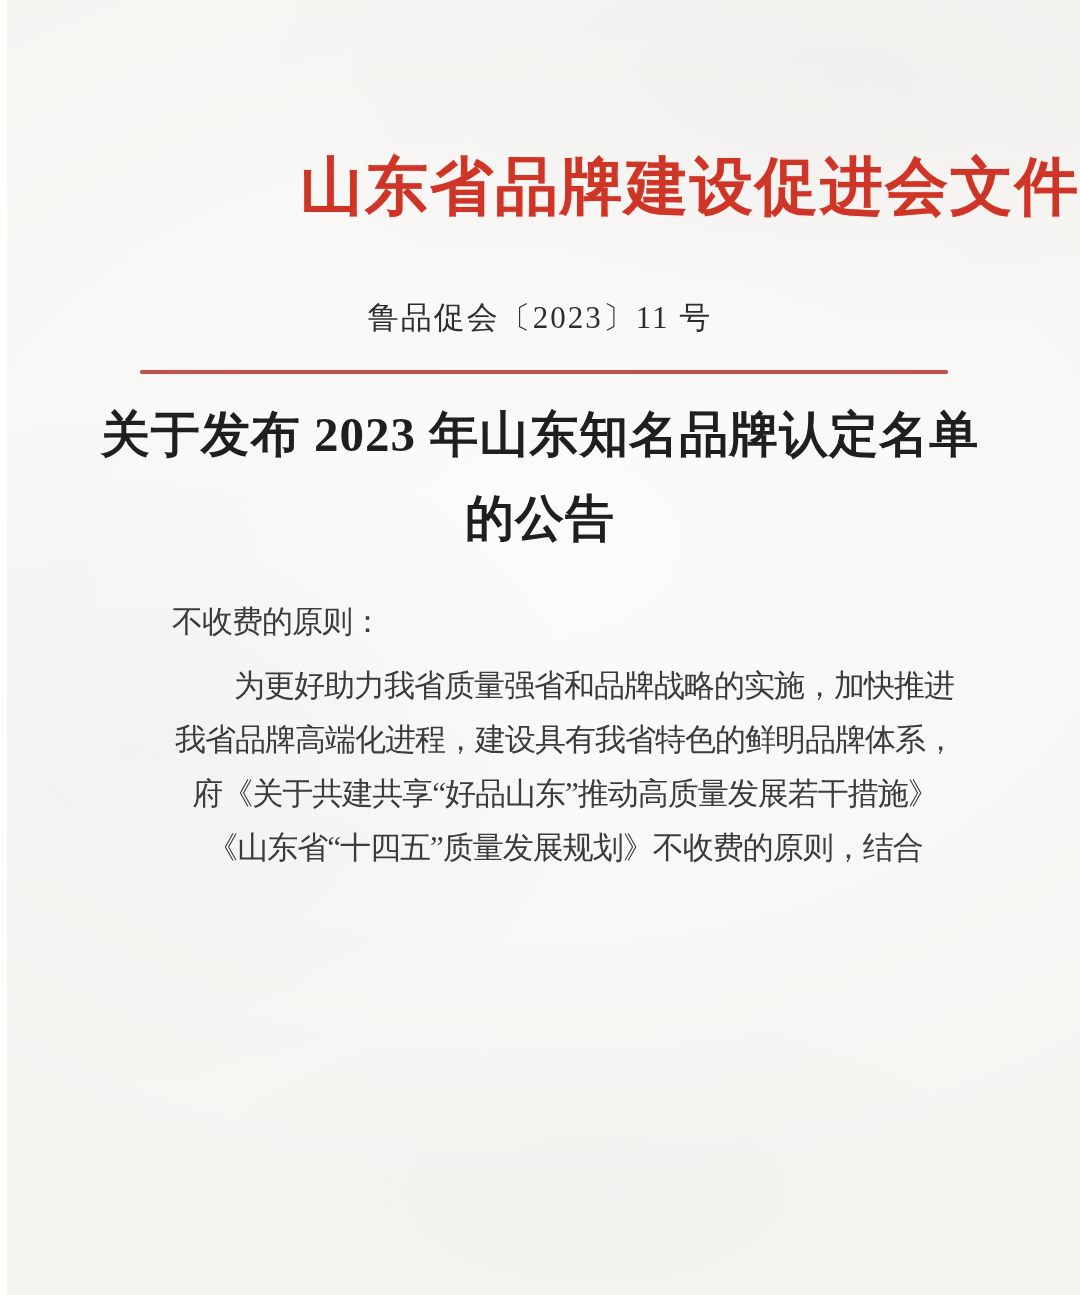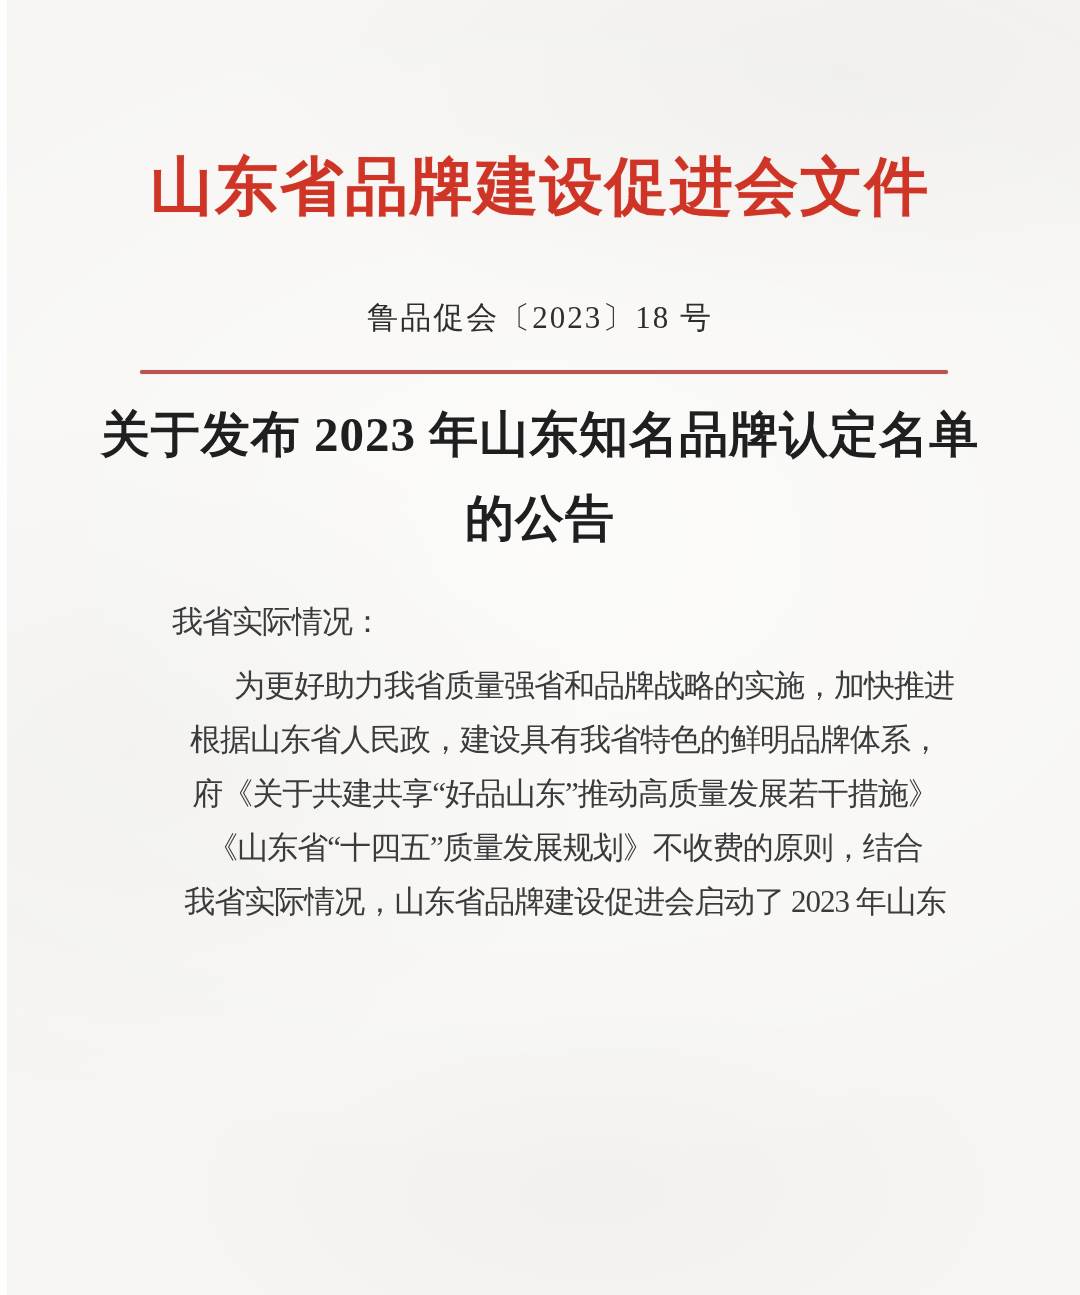--- a/index.html
+++ b/index.html
@@ -70,40 +70,39 @@
   }
   .para{margin:0;padding:0;}
   .para.first-para{margin-top:10px;text-align:center;}
   .body-line.indent{padding-left:58px;}
 </style>
 </head>
 <body>
 
 <div class="page">
 
-  <div class="org-title" style="color: rgb(207, 53, 39);">山东省品牌建设促进会文件</div>
+  <div class="org-title" style="color: rgb(207, 53, 39); text-align: right;">山东省品牌建设促进会文件</div>
 
-  <div class="doc-number">鲁品促会〔2023〕18 号</div>
+  <div class="doc-number">鲁品促会〔2023〕11 号</div>
 
   <div class="red-rule" style="background-color: rgb(184, 85, 80);"></div>
 
   <div class="doc-title-line l1">关于发布 2023 年山东知名品牌认定名单</div>
 
   <div class="doc-title-line l2">的公告</div>
 
   <div class="body-block">
 
-    <div class="body-line">我省实际情况：</div>
+    <div class="body-line">不收费的原则：</div>
 
     <div class="para first-para">
       <div class="body-line indent">为更好助力我省质量强省和品牌战略的实施，加快推进</div>
-      <div class="body-line">根据山东省人民政，建设具有我省特色的鲜明品牌体系，</div>
+      <div class="body-line">我省品牌高端化进程，建设具有我省特色的鲜明品牌体系，</div>
       <div class="body-line">府《关于共建共享“好品山东”推动高质量发展若干措施》</div>
       <div class="body-line">《山东省“十四五”质量发展规划》不收费的原则，结合</div>
-      <div class="body-line">我省实际情况，山东省品牌建设促进会启动了 2023 年山东</div>
     </div>
 
     <div class="para">
     </div>
 
   </div>
 
 </div>
 
 </body></html>

